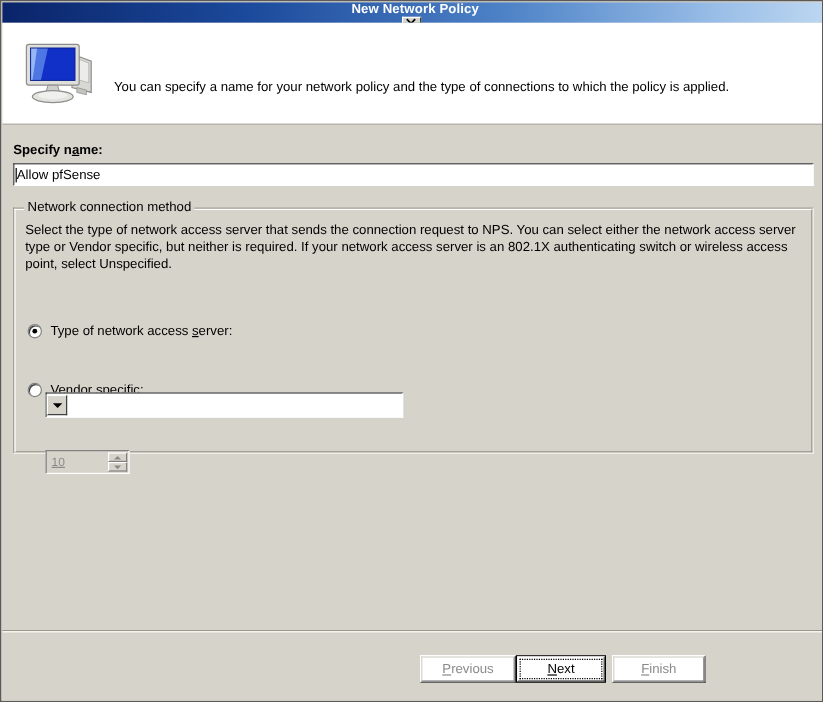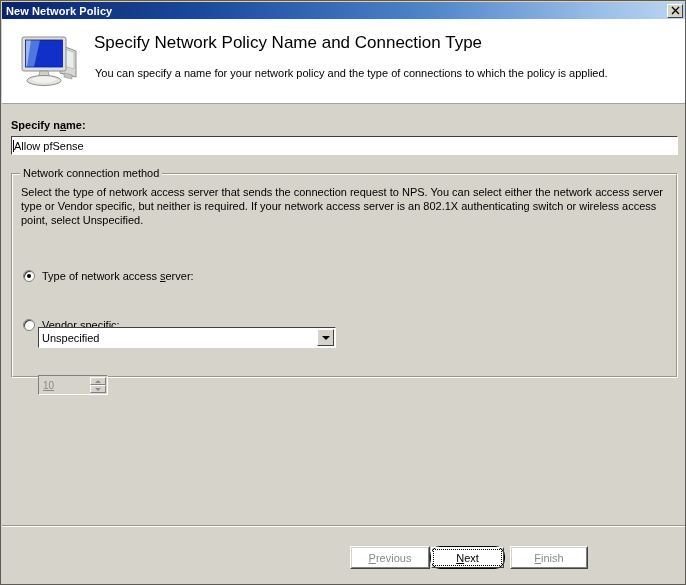--- a/index.html
+++ b/index.html
@@ -29,20 +29,21 @@
   #titlebar {
     position: absolute;
     left: 1px;
     top: 1px;
     width: 684px;
     height: 17px;
     background: linear-gradient(to right, #0a246a 0%, #1c4a9c 30%, #4f84c8 62%, #9cc0e8 88%, #bcd6f0 100%);
     display: flex;
     align-items: center;
     overflow: hidden;
+    flex-direction: column;
   }
   #titlebar-text {
     color: #ffffff;
     font-weight: bold;
     font-size: 11px;
     margin-left: 4px;
     letter-spacing: 0.1px;
     white-space: nowrap;
   }
   #titlebar-spacer { flex: 1 1 auto; }
@@ -416,21 +417,20 @@
         <polygon points="9.5,9 24,9 18,36 9.5,36" fill="#5b84e8" opacity="0.85"></polygon>
         <polygon points="9.5,9 15,9 11,36 9.5,36" fill="#9dbcf5" opacity="0.9"></polygon>
         <rect x="9.5" y="9" width="37" height="27" fill="none" stroke="#0a1f8c" stroke-width="0.8"></rect>
 
         <polygon points="24,40 32,40 34,47 22,47" fill="#cfcfcb" stroke="#8d8d8a" stroke-width="0.8"></polygon>
 
         <ellipse cx="28" cy="49.5" rx="17" ry="5" fill="#e3e3df" stroke="#8d8d8a" stroke-width="1"></ellipse>
         <ellipse cx="28" cy="48.5" rx="12" ry="3.2" fill="#f2f2f0" opacity="0.8"></ellipse>
       </svg>
     </div>
-    <div id="header-title">Specify Network Policy Name and Connection Type</div>
     <div id="header-sub">You can specify a name for your network policy and the type of connections to which the policy is applied.</div>
   </div>
 
   <div id="body">
 
     <div class="field-label" style="left:9px; top:14px;">
       <span>Specify n</span><span class="accel">a</span><span>me:</span>
     </div>
     <div class="textbox" style="left:9px; top:31px; width:667px; height:19px;">
       <span class="caret"></span>
@@ -447,21 +447,20 @@
         <span><span>Type of network access </span><span class="accel">s</span><span>erver:</span></span>
       </div>
 
       <div class="radio-row" style="left:11px; top:145px;">
         <span class="radio-dot"></span>
         <span><span></span><span class="accel">V</span><span>endor specific:</span></span>
       </div>
     </div>
 
     <div id="combo">
-      <span id="combo-value">Unspecified</span>
       <span id="combo-button">
           <span class="tri-down"></span>
         </span>
     </div>
 
     <div id="spinner">
       <span id="spinner-value">10</span>
       <span id="spinner-buttons">
         <span class="spin-btn">
             <span class="tri-up-s"></span>
@@ -474,21 +473,21 @@
 
   </div>
 
   <div id="footer-sep"></div>
 
   <div id="footer">
     <div class="btn disabled" style="left:348px; width:80px;">
       <span class="inner-edge"></span>
       <span class="btn-label"><span></span><span class="accel">P</span><span>revious</span></span>
     </div>
-    <div class="btn default" style="left:428px; width:75px;border-radius:10px;">
+    <div class="btn default" style="left:428px; width:75px;">
       <span class="inner-edge"></span>
       <span class="focus-ring"></span>
       <span class="btn-label"><span></span><span class="accel">N</span><span>ext</span></span>
     </div>
     <div class="btn disabled" style="left:508px; width:78px;">
       <span class="inner-edge"></span>
       <span class="btn-label"><span></span><span class="accel">F</span><span>inish</span></span>
     </div>
   </div>
 

